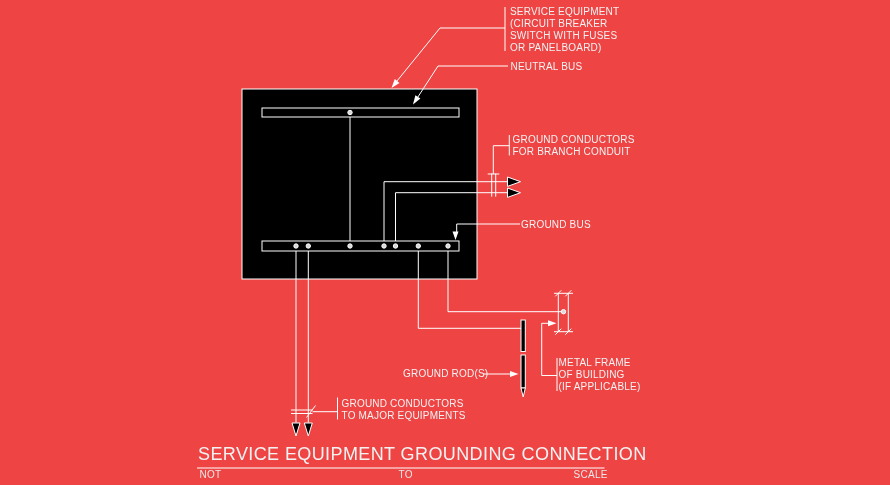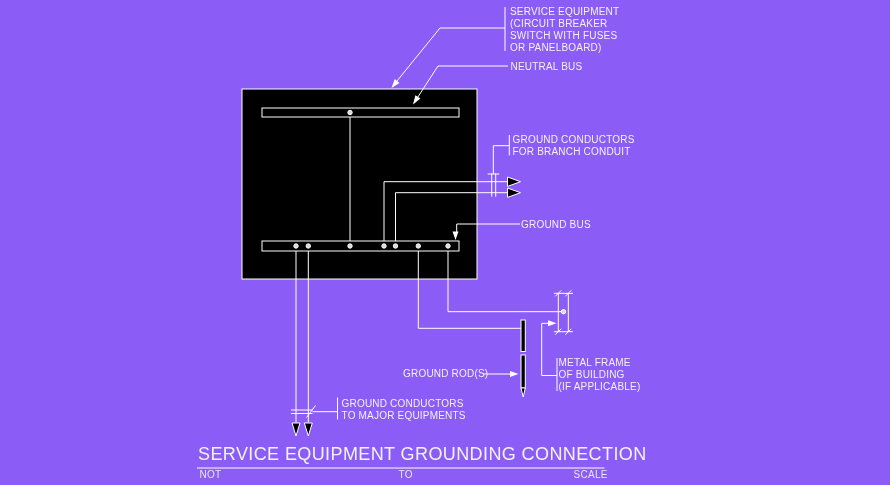--- a/index.html
+++ b/index.html
@@ -1,16 +1,16 @@
 <!DOCTYPE html>
 <html><head>
 <meta charset="utf-8">
 <style>
   html,body{margin:0;padding:0;background:#000;}
-  #stage{position:relative;width:890px;height:485px;background:#8b5cf6;overflow:hidden;
+  #stage{position:relative;width:890px;height:485px;background:#ef4444;overflow:hidden;
          font-family:"Liberation Sans", sans-serif;}
   svg{position:absolute;left:0;top:0;}
   .ln{stroke:#ffffff;stroke-width:1;fill:none;}
   .bar{stroke:#ffffff;stroke-width:1;fill:#000;}
   .dot{fill:#d8d8d8;stroke:#ffffff;stroke-width:1;}
   .fillarrow{fill:#ffffff;stroke:none;}
   .openarrow{fill:#000;stroke:#ffffff;stroke-width:1;}
   .lbl{fill:#f2f2f2;font-family:"Liberation Sans", sans-serif;font-size:10px;letter-spacing:0.2px;}
   .title{fill:#f2f2f2;font-family:"Liberation Sans", sans-serif;font-size:18px;letter-spacing:0.4px;}
   .scalelbl{fill:#e8e8e8;font-family:"Liberation Sans", sans-serif;font-size:10px;letter-spacing:0.3px;}

